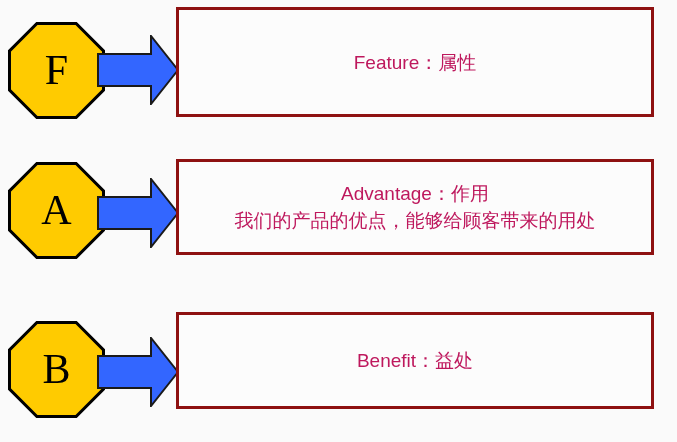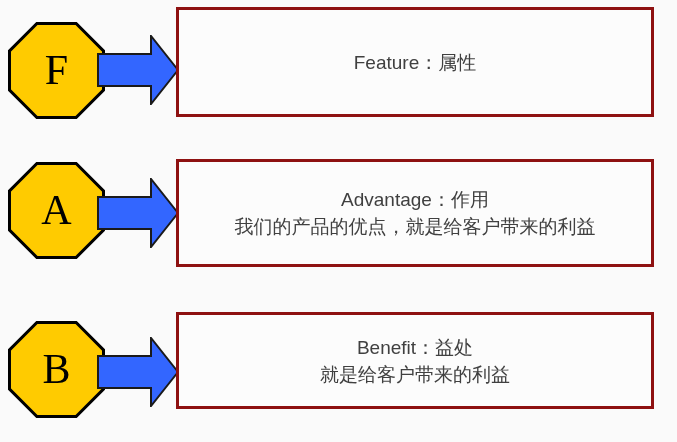--- a/index.html
+++ b/index.html
@@ -56,34 +56,34 @@
     left: 176px;
     width: 478px;
     box-sizing: border-box;
     border: 3px solid var(--box-border, #8e1111);
     background: var(--box-bg, #fcfcfc);
     display: flex;
     flex-direction: column;
     align-items: center;
     justify-content: center;
     text-align: center;
-    color: #404040;
+    color: #be185d;
     font-size: 19px;
     line-height: 27px;
   }
   .textbox .title, .textbox .desc { width: 100%; }
 
   
   #row-feature   .octagon { top: 22px; }
   #row-feature   .arrow   { top: 35px; }
   #row-feature   .textbox { top: 7px;   height: 110px; }
 
   #row-advantage .octagon { top: 162px; }
   #row-advantage .arrow   { top: 178px; }
-  #row-advantage .textbox { top: 159px; height: 108px; }
+  #row-advantage .textbox { top: 159px; height: 96px; }
 
   #row-benefit   .octagon { top: 321px; }
   #row-benefit   .arrow   { top: 337px; }
   #row-benefit   .textbox { top: 312px; height: 97px; }
 </style>
 </head>
 <body>
 
 <div id="canvas">
 
@@ -111,35 +111,34 @@
       </svg>
       <div class="letter">A</div>
     </div>
     <div class="arrow">
       <svg viewBox="0 0 82 70">
         <polygon points="1,19 54,19 54,1 81,35 54,69 54,51 1,51"></polygon>
       </svg>
     </div>
     <div class="textbox">
       <div class="title">Advantage：作用</div>
-      <div class="desc">我们的产品的优点，就是给客户带来的利益</div>
+      <div class="desc">我们的产品的优点，能够给顾客带来的用处</div>
     </div>
   </div>
 
   <div id="row-benefit">
     <div class="octagon">
       <svg viewBox="0 0 97 97">
         <polygon points="28.9,1.5 68.1,1.5 95.5,28.9 95.5,68.1 68.1,95.5 28.9,95.5 1.5,68.1 1.5,28.9"></polygon>
       </svg>
       <div class="letter">B</div>
     </div>
     <div class="arrow">
       <svg viewBox="0 0 82 70">
         <polygon points="1,19 54,19 54,1 81,35 54,69 54,51 1,51"></polygon>
       </svg>
     </div>
     <div class="textbox">
       <div class="title">Benefit：益处</div>
-      <div class="desc">就是给客户带来的利益</div>
     </div>
   </div>
 
 </div>
 
 </body></html>

